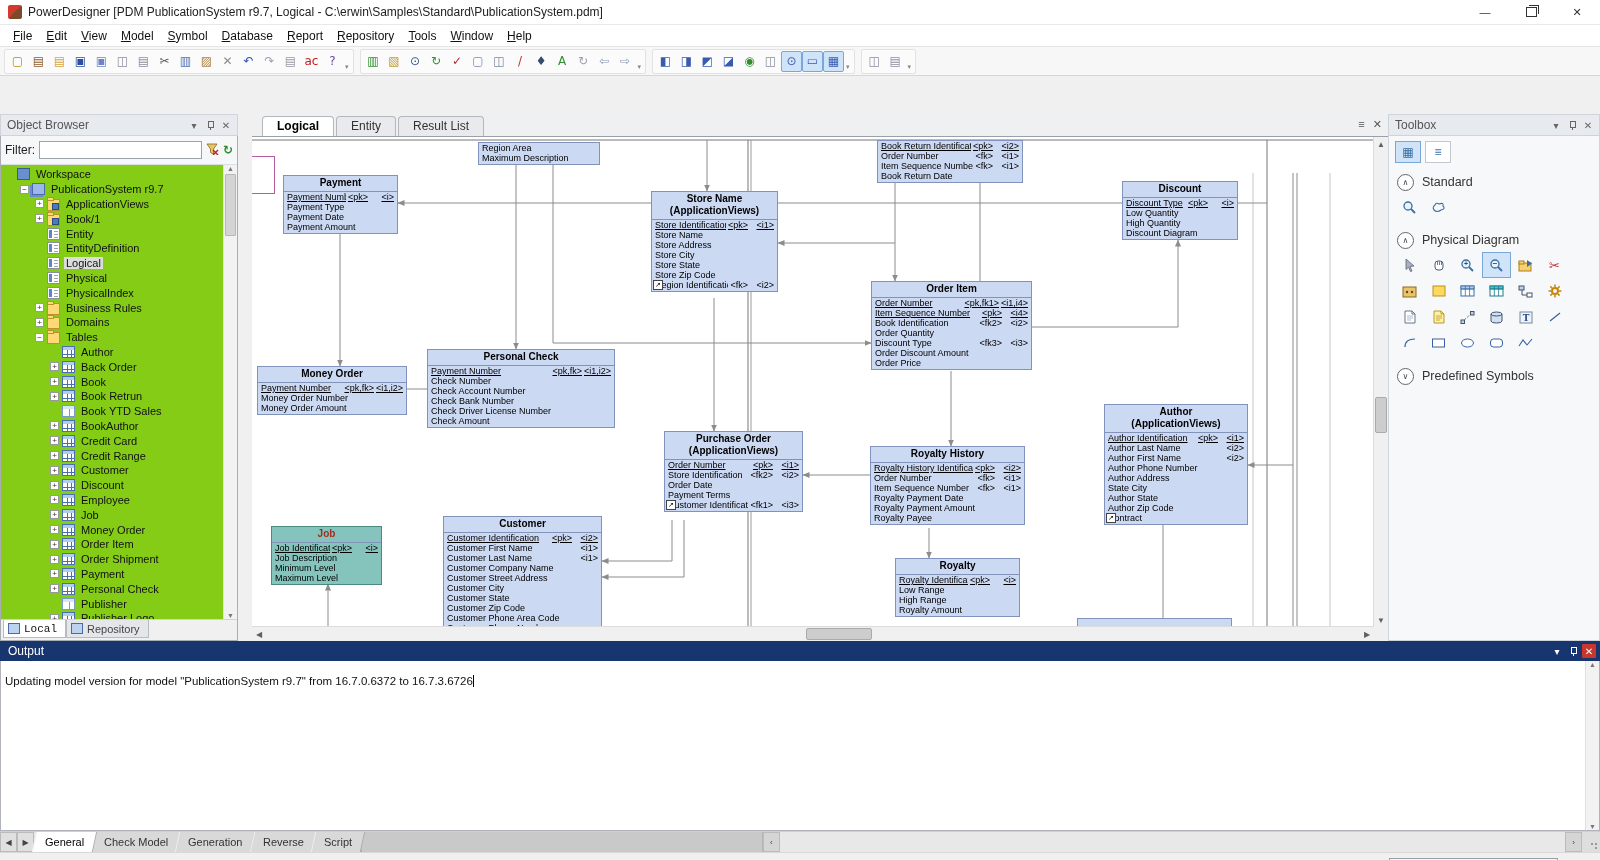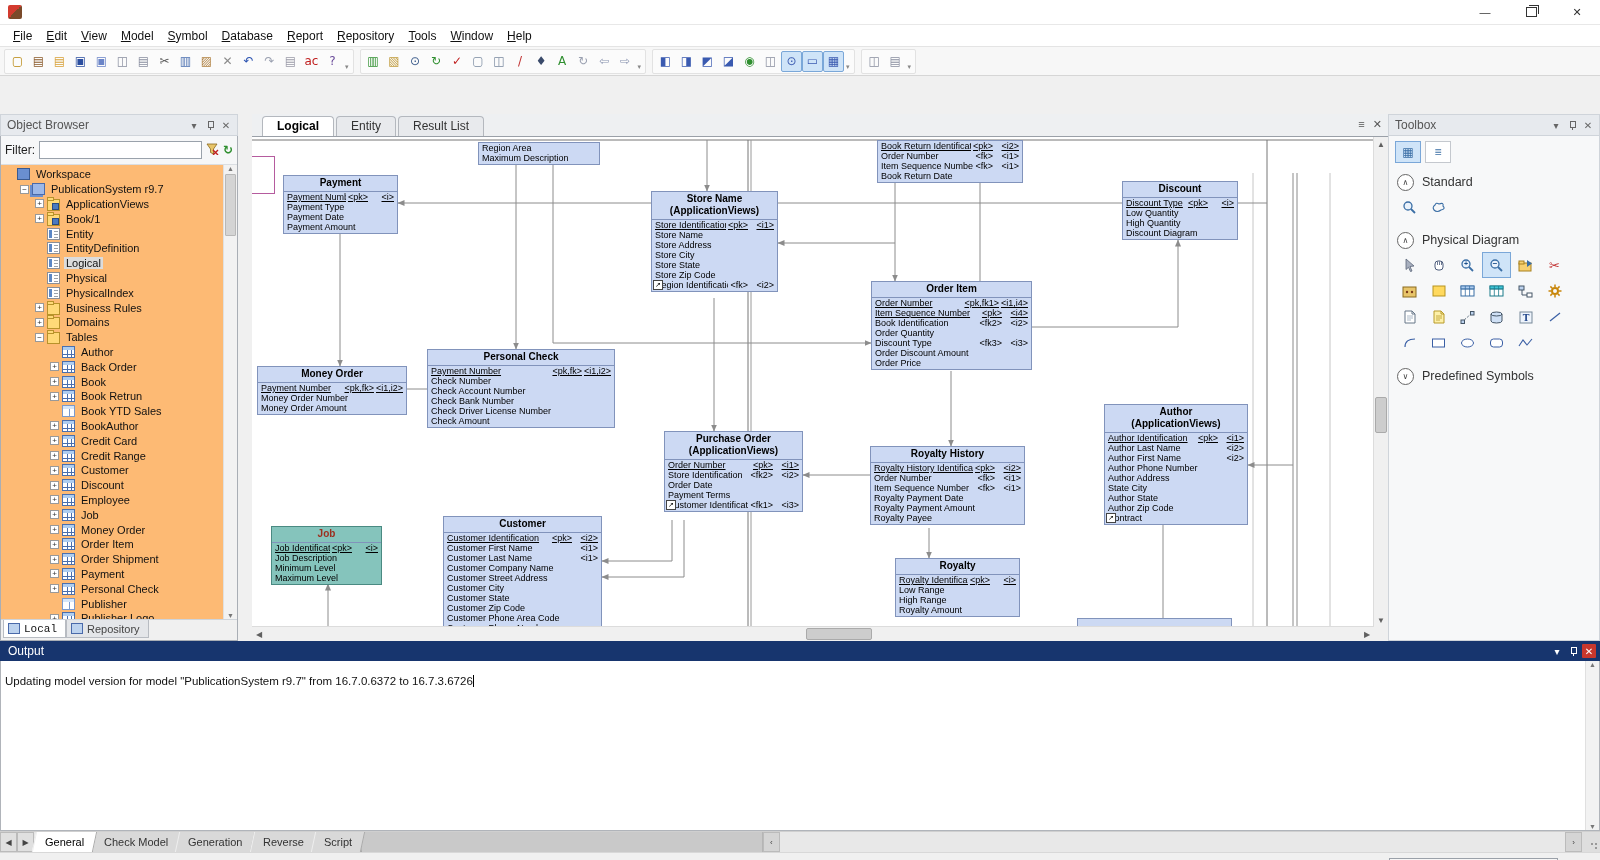--- a/index.html
+++ b/index.html
@@ -31,21 +31,21 @@
   .phead .sp{flex:1}
   .hico{width:14px;height:14px;display:flex;align-items:center;justify-content:center;color:#666;font-size:10px;margin-left:2px;}
   .pinico{position:relative;width:9px;height:10px;display:inline-block}
   .pinico::before{content:"";position:absolute;left:2px;top:1px;width:4px;height:5px;border:1px solid currentColor;}
   .pinico::after{content:"";position:absolute;left:4px;top:7px;width:1px;height:3px;background:currentColor;}
   #obbody{flex:1;display:flex;flex-direction:column;border:1px solid #a9aeb5;border-top:none;background:#f6f7f8;overflow:hidden;}
   #filterrow{height:24px;display:flex;align-items:center;padding:2px 4px;border-bottom:1px solid #dadee2;}
   #filterrow label{margin-right:4px;color:#222;}
   #filterinput{flex:1;height:16px;border:1px solid #9aa2ab;background:#fff;font-size:11px;padding:0 2px;min-width:0;}
   .fico{margin-left:4px;font-size:12px;}
-  #treewrap{flex:1;display:flex;background:#fdba74;overflow:hidden;position:relative;}
+  #treewrap{flex:1;display:flex;background:#84cc16;overflow:hidden;position:relative;}
   #tree{flex:1;padding:2px 0 0 2px;overflow:hidden;}
   .trow{display:flex;align-items:center;height:14.8px;font-size:11px;white-space:nowrap;}
   .texp{width:9px;height:9px;flex:0 0 9px;border:1px solid #999;background:#fff;font-size:8px;line-height:7px;text-align:center;color:#333;margin-right:3px;box-sizing:border-box;}
   .texp.none{visibility:hidden;border:none}
   .tlabel{padding:0 2px;}
   .tlabel.sel{background:#dcdcdc;}
   .ti{width:13px;height:12px;flex:0 0 13px;margin-right:4px;position:relative;box-sizing:border-box;}
   .ti-ws{background:#6a8fd0;border:1px solid #3a5a90;}
   .ti-model{background:#9db8e8;border:1px solid #4a6aaa;box-shadow:-2px 2px 0 #6a8fd0;}
   .ti-fold,.ti-pkg{background:#ffd978;border:1px solid #b8922a;margin-top:2px;}
@@ -134,20 +134,21 @@
   #sliver{height:18px;background:#d7e7f7;position:relative;}
   #sliver .seg{position:absolute;top:0;bottom:0;}
 </style>
 </head>
 <body>
 
 <div id="app">
 
   <div id="titlebar">
     <span id="applogo"></span>
+    <span id="wtitle">PowerDesigner [PDM PublicationSystem r9.7, Logical - C:\erwin\Samples\Standard\PublicationSystem.pdm]</span>
     <div id="wbtns">
       <span class="wbtn">—</span>
       <span class="wbtn">
           <span id="maxico"></span>
         </span>
       <span class="wbtn">✕</span>
     </div>
   </div>
 
   <div id="menubar">

